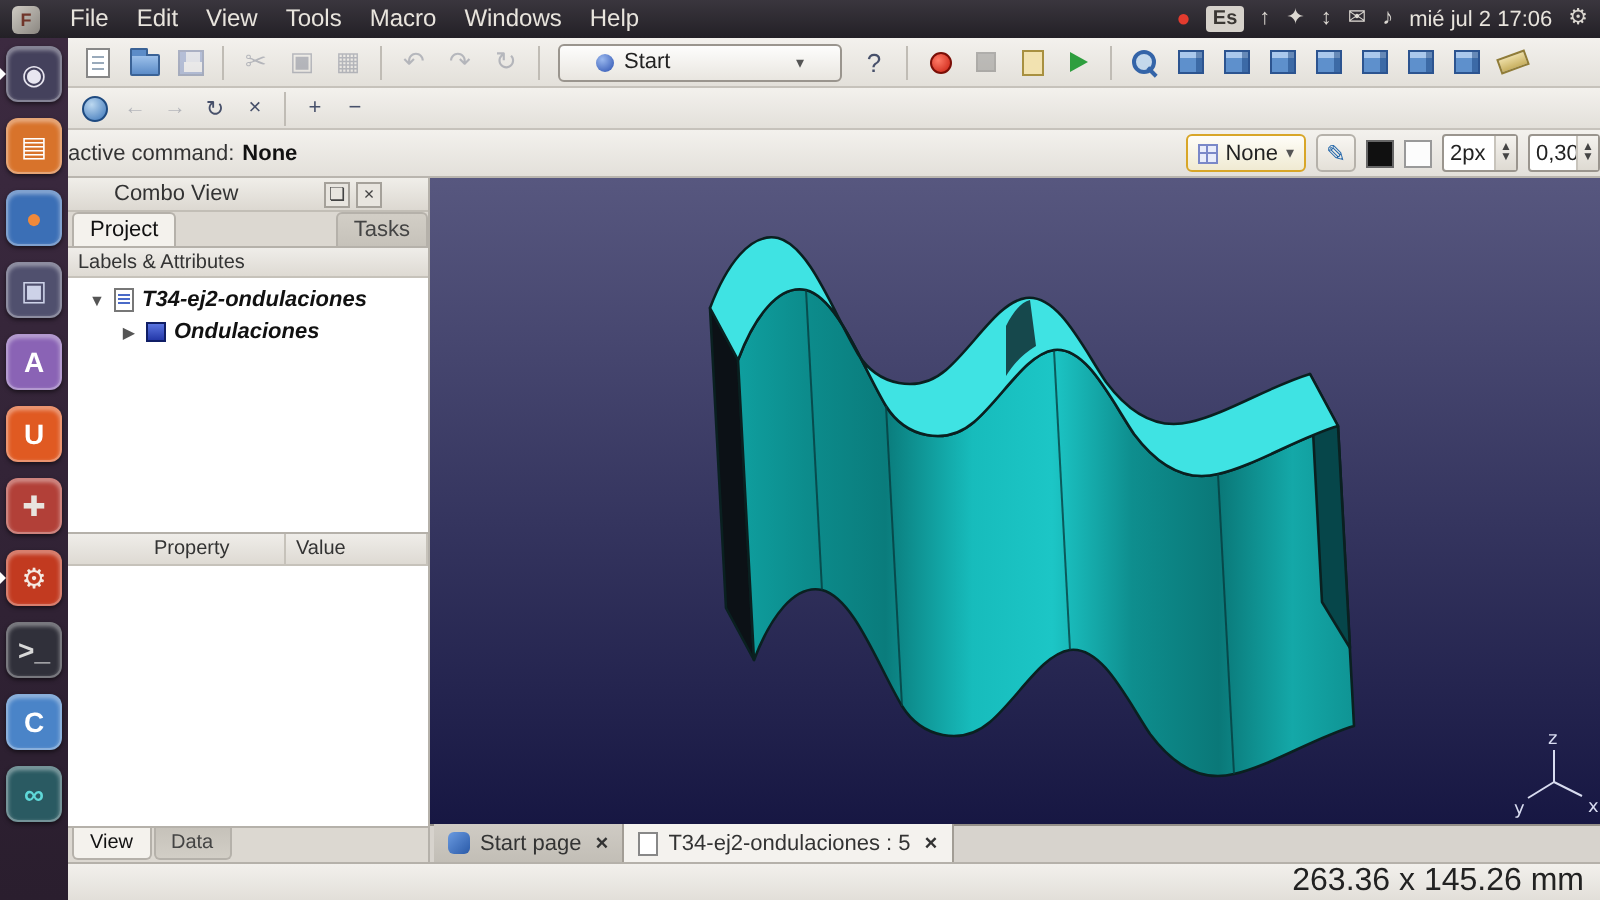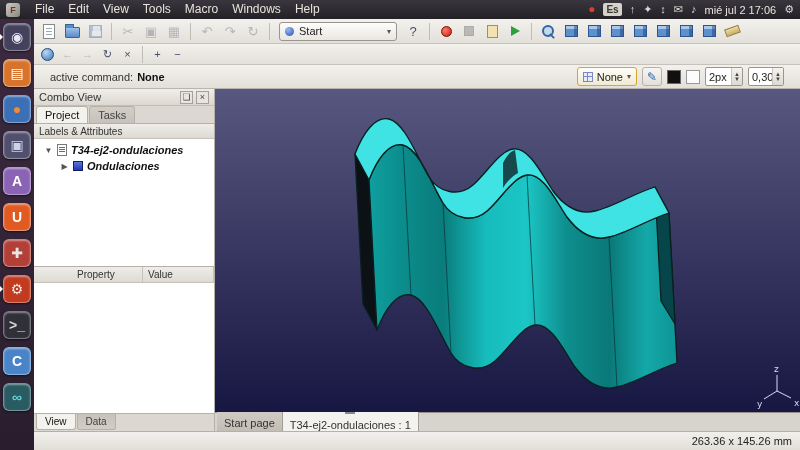--- a/index.html
+++ b/index.html
@@ -22,21 +22,21 @@
   #launcher{position:absolute;left:0;top:19px;width:34px;height:431px;background:linear-gradient(#3c2a40,#2a1e2e);z-index:50;display:flex;flex-direction:column;align-items:center;padding-top:3px;gap:6px;}
   .lc-item{position:relative;width:34px;height:30px;display:flex;align-items:center;justify-content:center;}
   .lc-tile{width:28px;height:28px;border-radius:6px;border:1px solid rgba(255,255,255,.35);display:flex;align-items:center;justify-content:center;font-size:14px;font-weight:bold;box-shadow:inset 0 1px 2px rgba(255,255,255,.45),0 1px 2px rgba(0,0,0,.55);}
   .lc-item.running::before{content:"";position:absolute;left:-1px;top:11px;border-left:4px solid #fff;border-top:4px solid transparent;border-bottom:4px solid transparent;}
 
   
   #window{position:absolute;left:34px;top:19px;width:766px;height:431px;background:#ebe8e3;}
   .toolbar{display:flex;align-items:center;border-bottom:1px solid #c6c2bb;background:linear-gradient(#f3f1ed,#e3e0da);}
   #tb1{height:25px;padding:0 4px;gap:1px;}
   #tb2{height:21px;padding:0 4px;gap:1px;}
-  #tb3{height:24px;padding:0 16px;border-bottom:1px solid #b9b5ae;}
+  #tb3{height:24px;padding:0 0;border-bottom:1px solid #b9b5ae;}
   .tbtn{width:22px;height:21px;display:flex;align-items:center;justify-content:center;font-size:13px;color:#47506a;border-radius:3px;cursor:default;}
   .tbtn.small{width:19px;height:17px;font-size:11px;}
   .tbtn.disabled{opacity:.33;}
   .sep{width:1px;height:17px;background:#c0bcb5;margin:0 4px;}
 
   .icon-page{width:12px;height:15px;background:#fff;border:1px solid #888;position:relative;}
   .icon-page::after{content:"";position:absolute;left:2px;top:3px;width:6px;height:1px;background:#9ab;box-shadow:0 3px 0 #9ab,0 6px 0 #9ab;}
   .icon-folder{width:15px;height:11px;background:linear-gradient(#9cc0ea,#5c8cc8);border:1px solid #3a6296;border-radius:1px;position:relative;margin-top:3px;}
   .icon-folder::before{content:"";position:absolute;left:-1px;top:-4px;width:7px;height:3px;background:#5c8cc8;border:1px solid #3a6296;border-bottom:none;border-radius:1px 1px 0 0;}
   .icon-floppy{width:13px;height:13px;background:#4466b8;border:1px solid #223a7a;position:relative;}
@@ -46,71 +46,71 @@
   .icon-zoom::before{content:"";position:absolute;left:1px;top:1px;width:8px;height:8px;border:2px solid #3464a8;border-radius:50%;background:rgba(170,205,240,.6);}
   .icon-zoom::after{content:"";position:absolute;right:0;bottom:1px;width:6px;height:2px;background:#3464a8;transform:rotate(45deg);}
   .icon-cube{width:13px;height:12px;background:linear-gradient(#aac8ec 0 3px,#5e90cc 3px);border:1px solid #2c5490;box-shadow:inset -3px 0 0 rgba(20,60,120,.45);}
   .icon-ruler{width:15px;height:8px;background:linear-gradient(#ecdca4,#c8b060);border:1px solid #907c38;transform:rotate(-20deg);}
   .icon-rec{width:11px;height:11px;border-radius:50%;background:radial-gradient(circle at 35% 35%,#ff7a66,#c81e10);border:1px solid #7a0e06;}
   .icon-stop{width:10px;height:10px;background:#5a5a5a;border:1px solid #333;}
   .icon-sheet{width:11px;height:13px;background:#f2e2b0;border:1px solid #a89040;}
   .icon-play{width:0;height:0;border-left:9px solid #2e9e3e;border-top:5px solid transparent;border-bottom:5px solid transparent;}
   .icon-globe{width:13px;height:13px;border-radius:50%;background:radial-gradient(circle at 35% 30%,#bcd8f0,#3a74b8);border:1px solid #1e4a80;}
 
-  .wb-combo{display:flex;align-items:center;height:19px;width:118px;background:linear-gradient(#fdfdfc,#e9e6e0);border:1px solid #9a958e;border-radius:3px;margin:0 4px;padding:0 5px;gap:5px;font-size:11px;color:#222;}
+  .wb-combo{display:flex;align-items:center;height:19px;width:142px;background:linear-gradient(#fdfdfc,#e9e6e0);border:1px solid #9a958e;border-radius:3px;margin:0 4px;padding:0 18px;gap:5px;font-size:11px;color:#222;}
   .wb-dot{width:9px;height:9px;border-radius:50%;background:radial-gradient(circle at 35% 30%,#9ab8ee,#2a50b0);}
   .wb-arrow{margin-left:auto;font-size:8px;color:#555;}
 
   .cmd-label{font-size:11px;color:#333;}
   .cmd-value{font-size:11px;color:#111;font-weight:bold;margin-left:4px;}
   .tray3{margin-left:auto;display:flex;align-items:center;gap:5px;}
   .layer-btn{display:flex;align-items:center;gap:4px;height:19px;padding:0 5px;border:1px solid #d8a628;border-radius:3px;background:linear-gradient(#fefdf8,#f0ead2);font-size:11px;color:#222;}
   .layer-grid{width:10px;height:10px;border:1px solid #7a88c8;background:linear-gradient(#7a88c8,#7a88c8) 50% 0/1px 100% no-repeat,linear-gradient(#7a88c8,#7a88c8) 0 50%/100% 1px no-repeat,#e8ecfa;}
   .tiny-arrow{font-size:8px;color:#555;}
   .brush-btn{width:20px;height:19px;display:flex;align-items:center;justify-content:center;border:1px solid #b5b1aa;border-radius:3px;background:linear-gradient(#f8f6f2,#e4e0d8);color:#2266aa;font-size:12px;}
   .swatch-black{width:14px;height:14px;background:#101010;border:1px solid #666;}
   .swatch-white{width:14px;height:14px;background:#fcfcfc;border:1px solid #999;}
   .spin{display:flex;align-items:center;height:19px;border:1px solid #9a958e;background:#fff;border-radius:2px;font-size:11px;color:#222;padding-left:3px;}
   .spin .val{overflow:hidden;white-space:nowrap;display:block;}
   .spin .arrows{display:flex;flex-direction:column;width:11px;border-left:1px solid #c8c4bc;background:linear-gradient(#f4f2ee,#dedad2);height:17px;align-items:center;justify-content:center;font-size:6px;color:#444;line-height:5px;}
 
   
   #main{position:absolute;left:0;top:70px;width:766px;height:342px;display:flex;}
   #combo-view{width:181px;background:#eceae5;border-right:1px solid #b5b1aa;display:flex;flex-direction:column;}
-  .cv-title{height:17px;display:flex;align-items:center;padding:0 5px;font-size:11px;color:#333;background:linear-gradient(#f0eee9,#dcd8d1);border-bottom:1px solid #c2beb6;}
+  .cv-title{height:17px;display:flex;align-items:center;padding:0 23px;font-size:11px;color:#333;background:linear-gradient(#f0eee9,#dcd8d1);border-bottom:1px solid #c2beb6;}
   .cv-btns{margin-left:auto;display:flex;gap:3px;}
   .cv-mini{width:13px;height:13px;border:1px solid #a5a19a;background:#e8e5df;font-size:9px;display:flex;align-items:center;justify-content:center;color:#444;}
-  .cv-tabs{display:flex;height:18px;background:#dcd8d1;border-bottom:1px solid #b5b1aa;padding-left:2px;gap:1px;align-items:flex-end;}
+  .cv-tabs{display:flex;height:18px;background:#dcd8d1;border-bottom:1px solid #b5b1aa;padding-left:2px;gap:1px;align-items:flex-end;justify-content:space-between;}
   .cv-tab{height:17px;padding:0 8px;font-size:11px;display:flex;align-items:center;border:1px solid #b5b1aa;border-bottom:none;border-radius:3px 3px 0 0;background:linear-gradient(#d2cec6,#c6c2ba);color:#444;}
   .cv-tab.active{background:#f4f2ed;color:#111;}
   .cv-tree-header{height:15px;background:linear-gradient(#efede9,#dedad3);border-bottom:1px solid #c6c2ba;font-size:10px;padding:0 5px;display:flex;align-items:center;color:#333;}
   .cv-tree{height:128px;background:#fff;border-bottom:1px solid #b5b1aa;padding:3px 0;font-size:11px;overflow:hidden;}
   .tree-row{display:flex;align-items:center;height:16px;gap:4px;color:#111;}
   .tree-arrow{width:9px;font-size:8px;color:#555;text-align:center;}
   .tree-doc-icon{width:10px;height:12px;background:#fff;border:1px solid #777;position:relative;}
   .tree-doc-icon::after{content:"";position:absolute;left:1px;top:2px;width:6px;height:1px;background:#4a6ac8;box-shadow:0 2px 0 #4a6ac8,0 4px 0 #4a6ac8;}
   .tree-cube-icon{width:10px;height:10px;background:linear-gradient(#5a74e0,#2438a8);border:1px solid #101e66;}
   .bold{font-weight:bold;font-style:italic;}
   .cv-prop-header{display:flex;height:16px;background:linear-gradient(#efede9,#dedad3);border-bottom:1px solid #c6c2ba;font-size:10px;color:#333;padding-left:38px;}
   .cv-prop-header span{flex:1;padding:0 5px;display:flex;align-items:center;border-right:1px solid #c6c2ba;}
   .cv-prop-body{flex:1;background:#fff;border-bottom:1px solid #b5b1aa;}
   .cv-bottom-tabs{height:17px;display:flex;align-items:flex-start;background:#dcd8d1;padding-left:2px;gap:1px;}
   .cv-btab{height:16px;padding:0 8px;font-size:10px;display:flex;align-items:center;border:1px solid #b5b1aa;border-top:none;border-radius:0 0 3px 3px;background:linear-gradient(#c6c2ba,#d2cec6);color:#444;}
   .cv-btab.active{background:#f4f2ed;color:#111;}
 
   #viewport{position:relative;flex:1;background:linear-gradient(#57577f,#13133f);overflow:hidden;}
   #scene{position:absolute;inset:0;}
   #doc-tabs{position:absolute;left:0;bottom:0;width:100%;height:19px;background:#d7d3cd;border-top:1px solid #948f88;display:flex;align-items:flex-end;padding-left:2px;}
-  .dtab{display:flex;align-items:center;gap:5px;height:19px;padding:0 7px;font-size:11px;color:#333;background:linear-gradient(#cfcbc4,#c2beb6);border-right:1px solid #a29d95;flex-direction:column;}
+  .dtab{display:flex;align-items:center;gap:5px;height:19px;padding:0 7px;font-size:11px;color:#333;background:linear-gradient(#cfcbc4,#c2beb6);border-right:1px solid #a29d95;}
   .dtab.active{background:#f4f2ee;}
   .dtab-sicon{width:11px;height:11px;border-radius:3px;background:linear-gradient(135deg,#6a9ae0,#2a5aa8);}
   .dtab-picon{width:10px;height:12px;background:#fff;border:1px solid #888;}
   .dtab-close{font-weight:bold;color:#333;font-size:11px;margin-left:2px;}
 
-  #statusbar{position:absolute;left:0;bottom:0;width:766px;height:19px;background:linear-gradient(#f2f0ec,#e2dfd9);border-top:1px solid #b5b1aa;display:flex;align-items:center;justify-content:flex-end;padding:0 8px;font-size:11px;color:#222;}
+  #statusbar{position:absolute;left:0;bottom:0;width:766px;height:19px;background:linear-gradient(#f2f0ec,#e2dfd9);border-top:1px solid #b5b1aa;display:flex;align-items:center;justify-content:flex-end;padding:0 8px;font-size:16px;color:#222;}
 </style>
 </head>
 <body>
 
 <div id="screen">
 
   <div id="menubar">
     <span class="mb-appicon">F</span>
     <span class="mb-menu">File</span>
     <span class="mb-menu">Edit</span>
@@ -364,21 +364,21 @@
         </svg>
 
         <div id="doc-tabs">
           <span class="dtab">
             <span class="dtab-sicon"></span>
             <span>Start page</span>
             <span class="dtab-close">×</span>
           </span>
           <span class="dtab active">
             <span class="dtab-picon"></span>
-            <span>T34-ej2-ondulaciones : 1</span>
+            <span>T34-ej2-ondulaciones : 5</span>
             <span class="dtab-close">×</span>
           </span>
         </div>
       </div>
     </div>
 
     <div id="statusbar">
       <span>263.36 x 145.26 mm</span>
     </div>
   </div>

